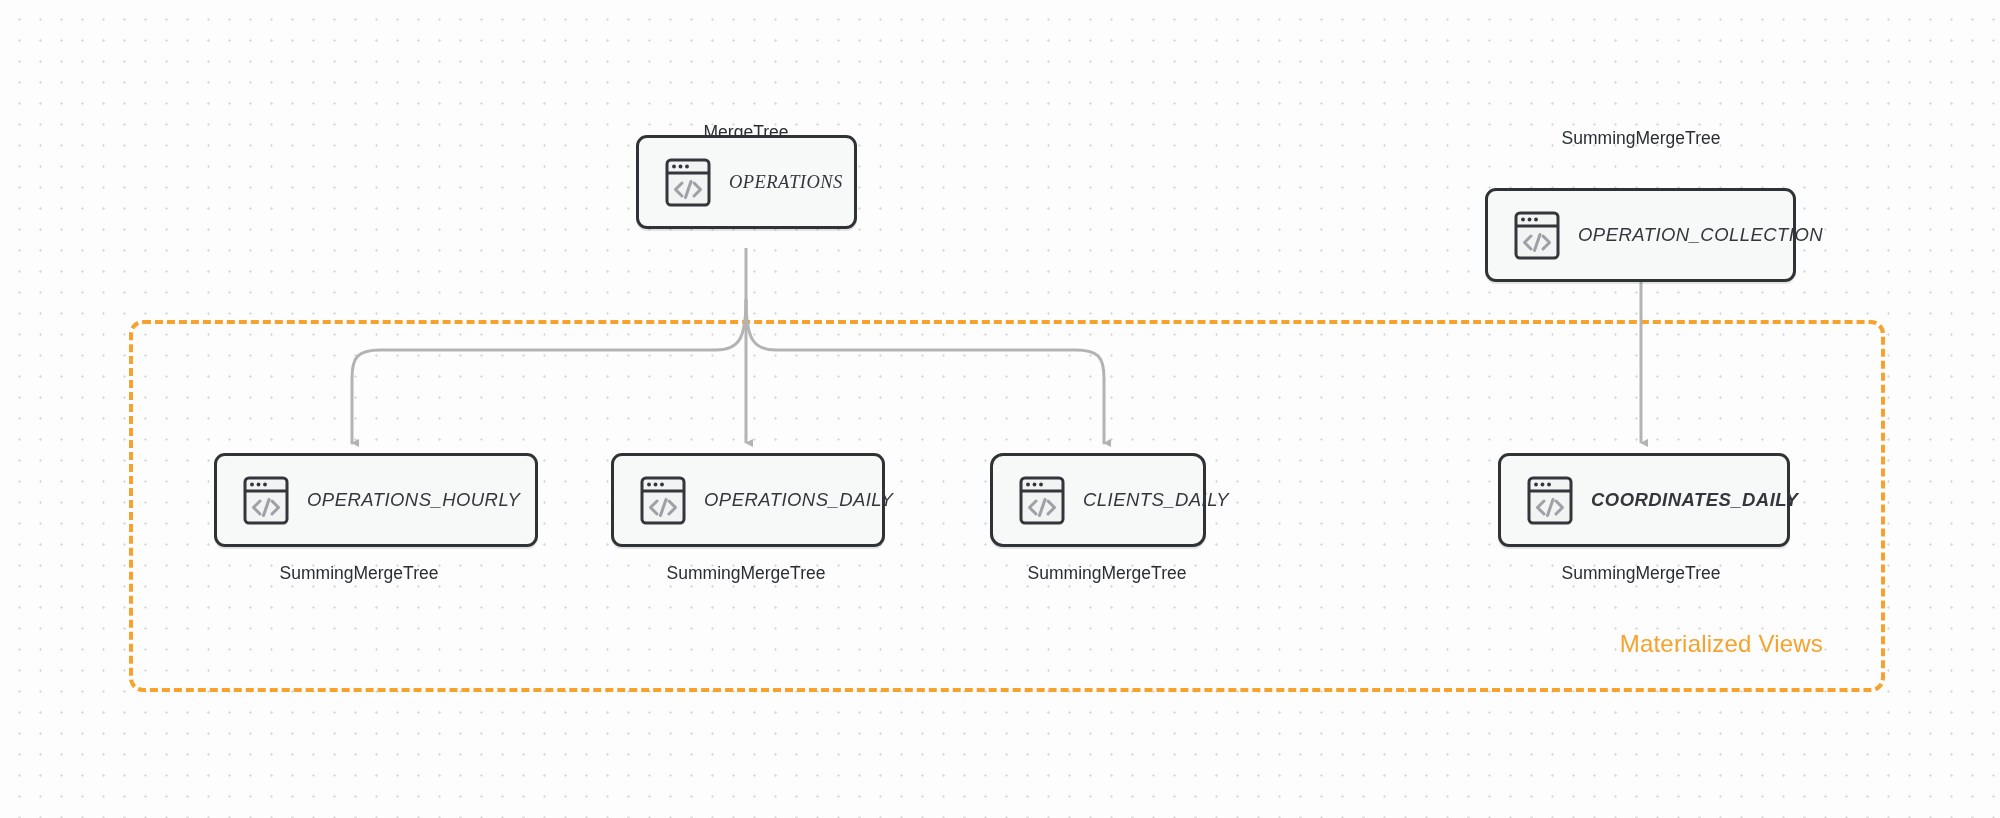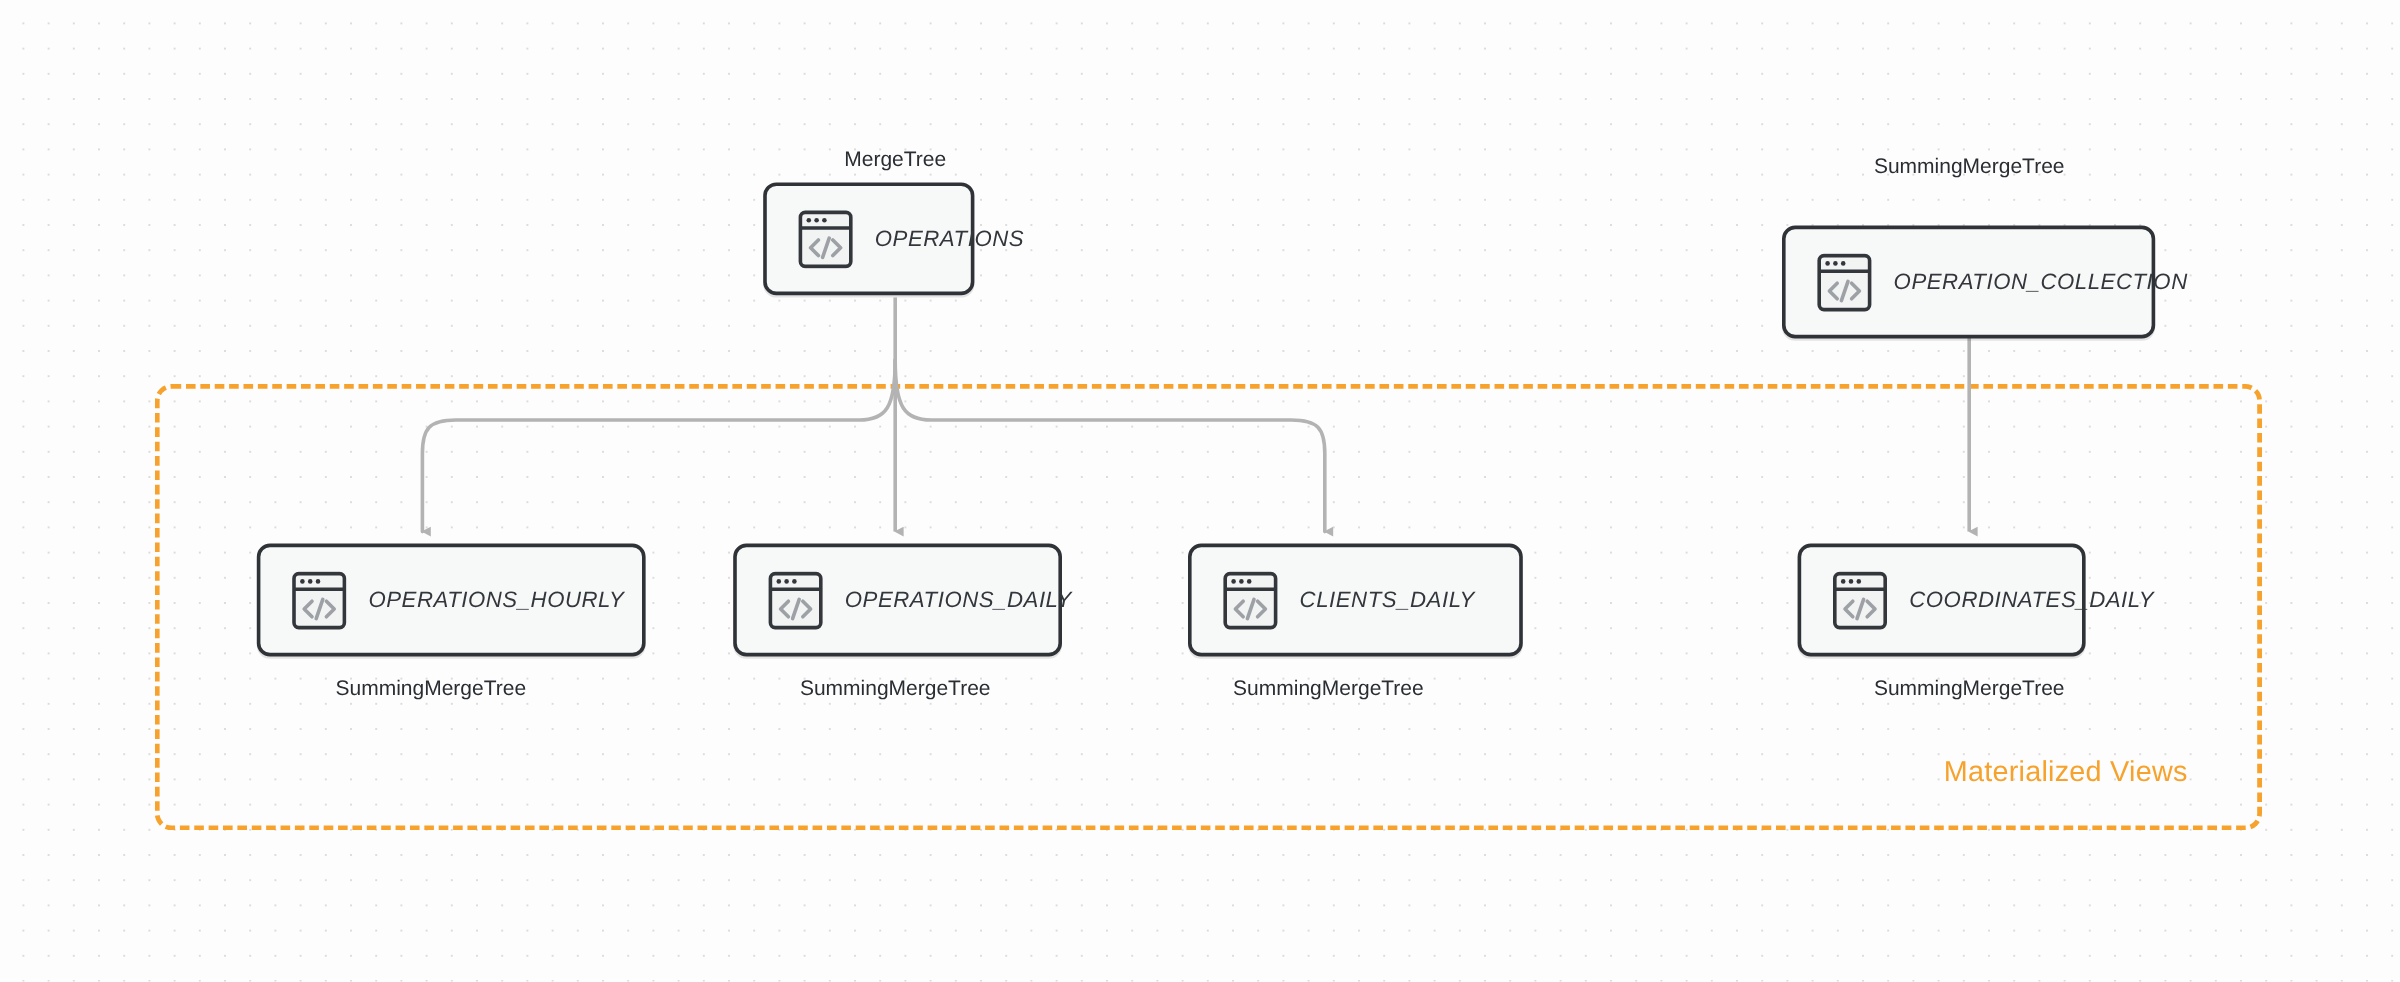--- a/index.html
+++ b/index.html
@@ -134,21 +134,21 @@
     </g>
   </svg>
 
   <div class="caption" style="left:746px; top:122px;">MergeTree</div>
   <div class="caption" style="left:1641px; top:128px;">SummingMergeTree</div>
   <div class="caption" style="left:359px; top:563px;">SummingMergeTree</div>
   <div class="caption" style="left:746px; top:563px;">SummingMergeTree</div>
   <div class="caption" style="left:1107px; top:563px;">SummingMergeTree</div>
   <div class="caption" style="left:1641px; top:563px;">SummingMergeTree</div>
 
-  <div class="node" style="left:636px; top:152px; width:176px; height:94px;">
+  <div class="node" style="left:636px; top:135px; width:221px; height:94px;font-family:Liberation Serif, serif;">
     <div class="node-inner">
       <svg class="code-icon" viewBox="0 0 46 49">
         <rect x="2" y="2" width="42" height="45" rx="4" ry="4" fill="#f2f3f3" stroke="#33373c" stroke-width="3"></rect>
         <path d="M 2 15 L 44 15" stroke="#33373c" stroke-width="3" fill="none"></path>
         <circle cx="9" cy="8.5" r="1.9" fill="#33373c"></circle>
         <circle cx="15.5" cy="8.5" r="1.9" fill="#33373c"></circle>
         <circle cx="22" cy="8.5" r="1.9" fill="#33373c"></circle>
         <path d="M 17 25 L 10.5 31.5 L 17 38" stroke="#9da1a6" stroke-width="3" fill="none" stroke-linecap="round" stroke-linejoin="round"></path>
         <path d="M 29 25 L 35.5 31.5 L 29 38" stroke="#9da1a6" stroke-width="3" fill="none" stroke-linecap="round" stroke-linejoin="round"></path>
         <path d="M 26 23.5 L 20.5 39.5" stroke="#9da1a6" stroke-width="3" fill="none" stroke-linecap="round"></path>
@@ -198,37 +198,37 @@
         <circle cx="15.5" cy="8.5" r="1.9" fill="#33373c"></circle>
         <circle cx="22" cy="8.5" r="1.9" fill="#33373c"></circle>
         <path d="M 17 25 L 10.5 31.5 L 17 38" stroke="#9da1a6" stroke-width="3" fill="none" stroke-linecap="round" stroke-linejoin="round"></path>
         <path d="M 29 25 L 35.5 31.5 L 29 38" stroke="#9da1a6" stroke-width="3" fill="none" stroke-linecap="round" stroke-linejoin="round"></path>
         <path d="M 26 23.5 L 20.5 39.5" stroke="#9da1a6" stroke-width="3" fill="none" stroke-linecap="round"></path>
       </svg>
       <span class="node-label">OPERATIONS_DAILY</span>
     </div>
   </div>
 
-  <div class="node" style="left:990px; top:453px; width:279px; height:94px;">
+  <div class="node" style="left:990px; top:453px; width:216px; height:94px;border-radius:13px;">
     <div class="node-inner">
       <svg class="code-icon" viewBox="0 0 46 49">
         <rect x="2" y="2" width="42" height="45" rx="4" ry="4" fill="#f2f3f3" stroke="#33373c" stroke-width="3"></rect>
         <path d="M 2 15 L 44 15" stroke="#33373c" stroke-width="3" fill="none"></path>
         <circle cx="9" cy="8.5" r="1.9" fill="#33373c"></circle>
         <circle cx="15.5" cy="8.5" r="1.9" fill="#33373c"></circle>
         <circle cx="22" cy="8.5" r="1.9" fill="#33373c"></circle>
         <path d="M 17 25 L 10.5 31.5 L 17 38" stroke="#9da1a6" stroke-width="3" fill="none" stroke-linecap="round" stroke-linejoin="round"></path>
         <path d="M 29 25 L 35.5 31.5 L 29 38" stroke="#9da1a6" stroke-width="3" fill="none" stroke-linecap="round" stroke-linejoin="round"></path>
         <path d="M 26 23.5 L 20.5 39.5" stroke="#9da1a6" stroke-width="3" fill="none" stroke-linecap="round"></path>
       </svg>
       <span class="node-label">CLIENTS_DAILY</span>
     </div>
   </div>
 
-  <div class="node" style="left:1498px; top:453px; width:240px; height:94px;">
+  <div class="node" style="left:1498px; top:453px; width:292px; height:94px;font-weight:bold;">
     <div class="node-inner">
       <svg class="code-icon" viewBox="0 0 46 49">
         <rect x="2" y="2" width="42" height="45" rx="4" ry="4" fill="#f2f3f3" stroke="#33373c" stroke-width="3"></rect>
         <path d="M 2 15 L 44 15" stroke="#33373c" stroke-width="3" fill="none"></path>
         <circle cx="9" cy="8.5" r="1.9" fill="#33373c"></circle>
         <circle cx="15.5" cy="8.5" r="1.9" fill="#33373c"></circle>
         <circle cx="22" cy="8.5" r="1.9" fill="#33373c"></circle>
         <path d="M 17 25 L 10.5 31.5 L 17 38" stroke="#9da1a6" stroke-width="3" fill="none" stroke-linecap="round" stroke-linejoin="round"></path>
         <path d="M 29 25 L 35.5 31.5 L 29 38" stroke="#9da1a6" stroke-width="3" fill="none" stroke-linecap="round" stroke-linejoin="round"></path>
         <path d="M 26 23.5 L 20.5 39.5" stroke="#9da1a6" stroke-width="3" fill="none" stroke-linecap="round"></path>

